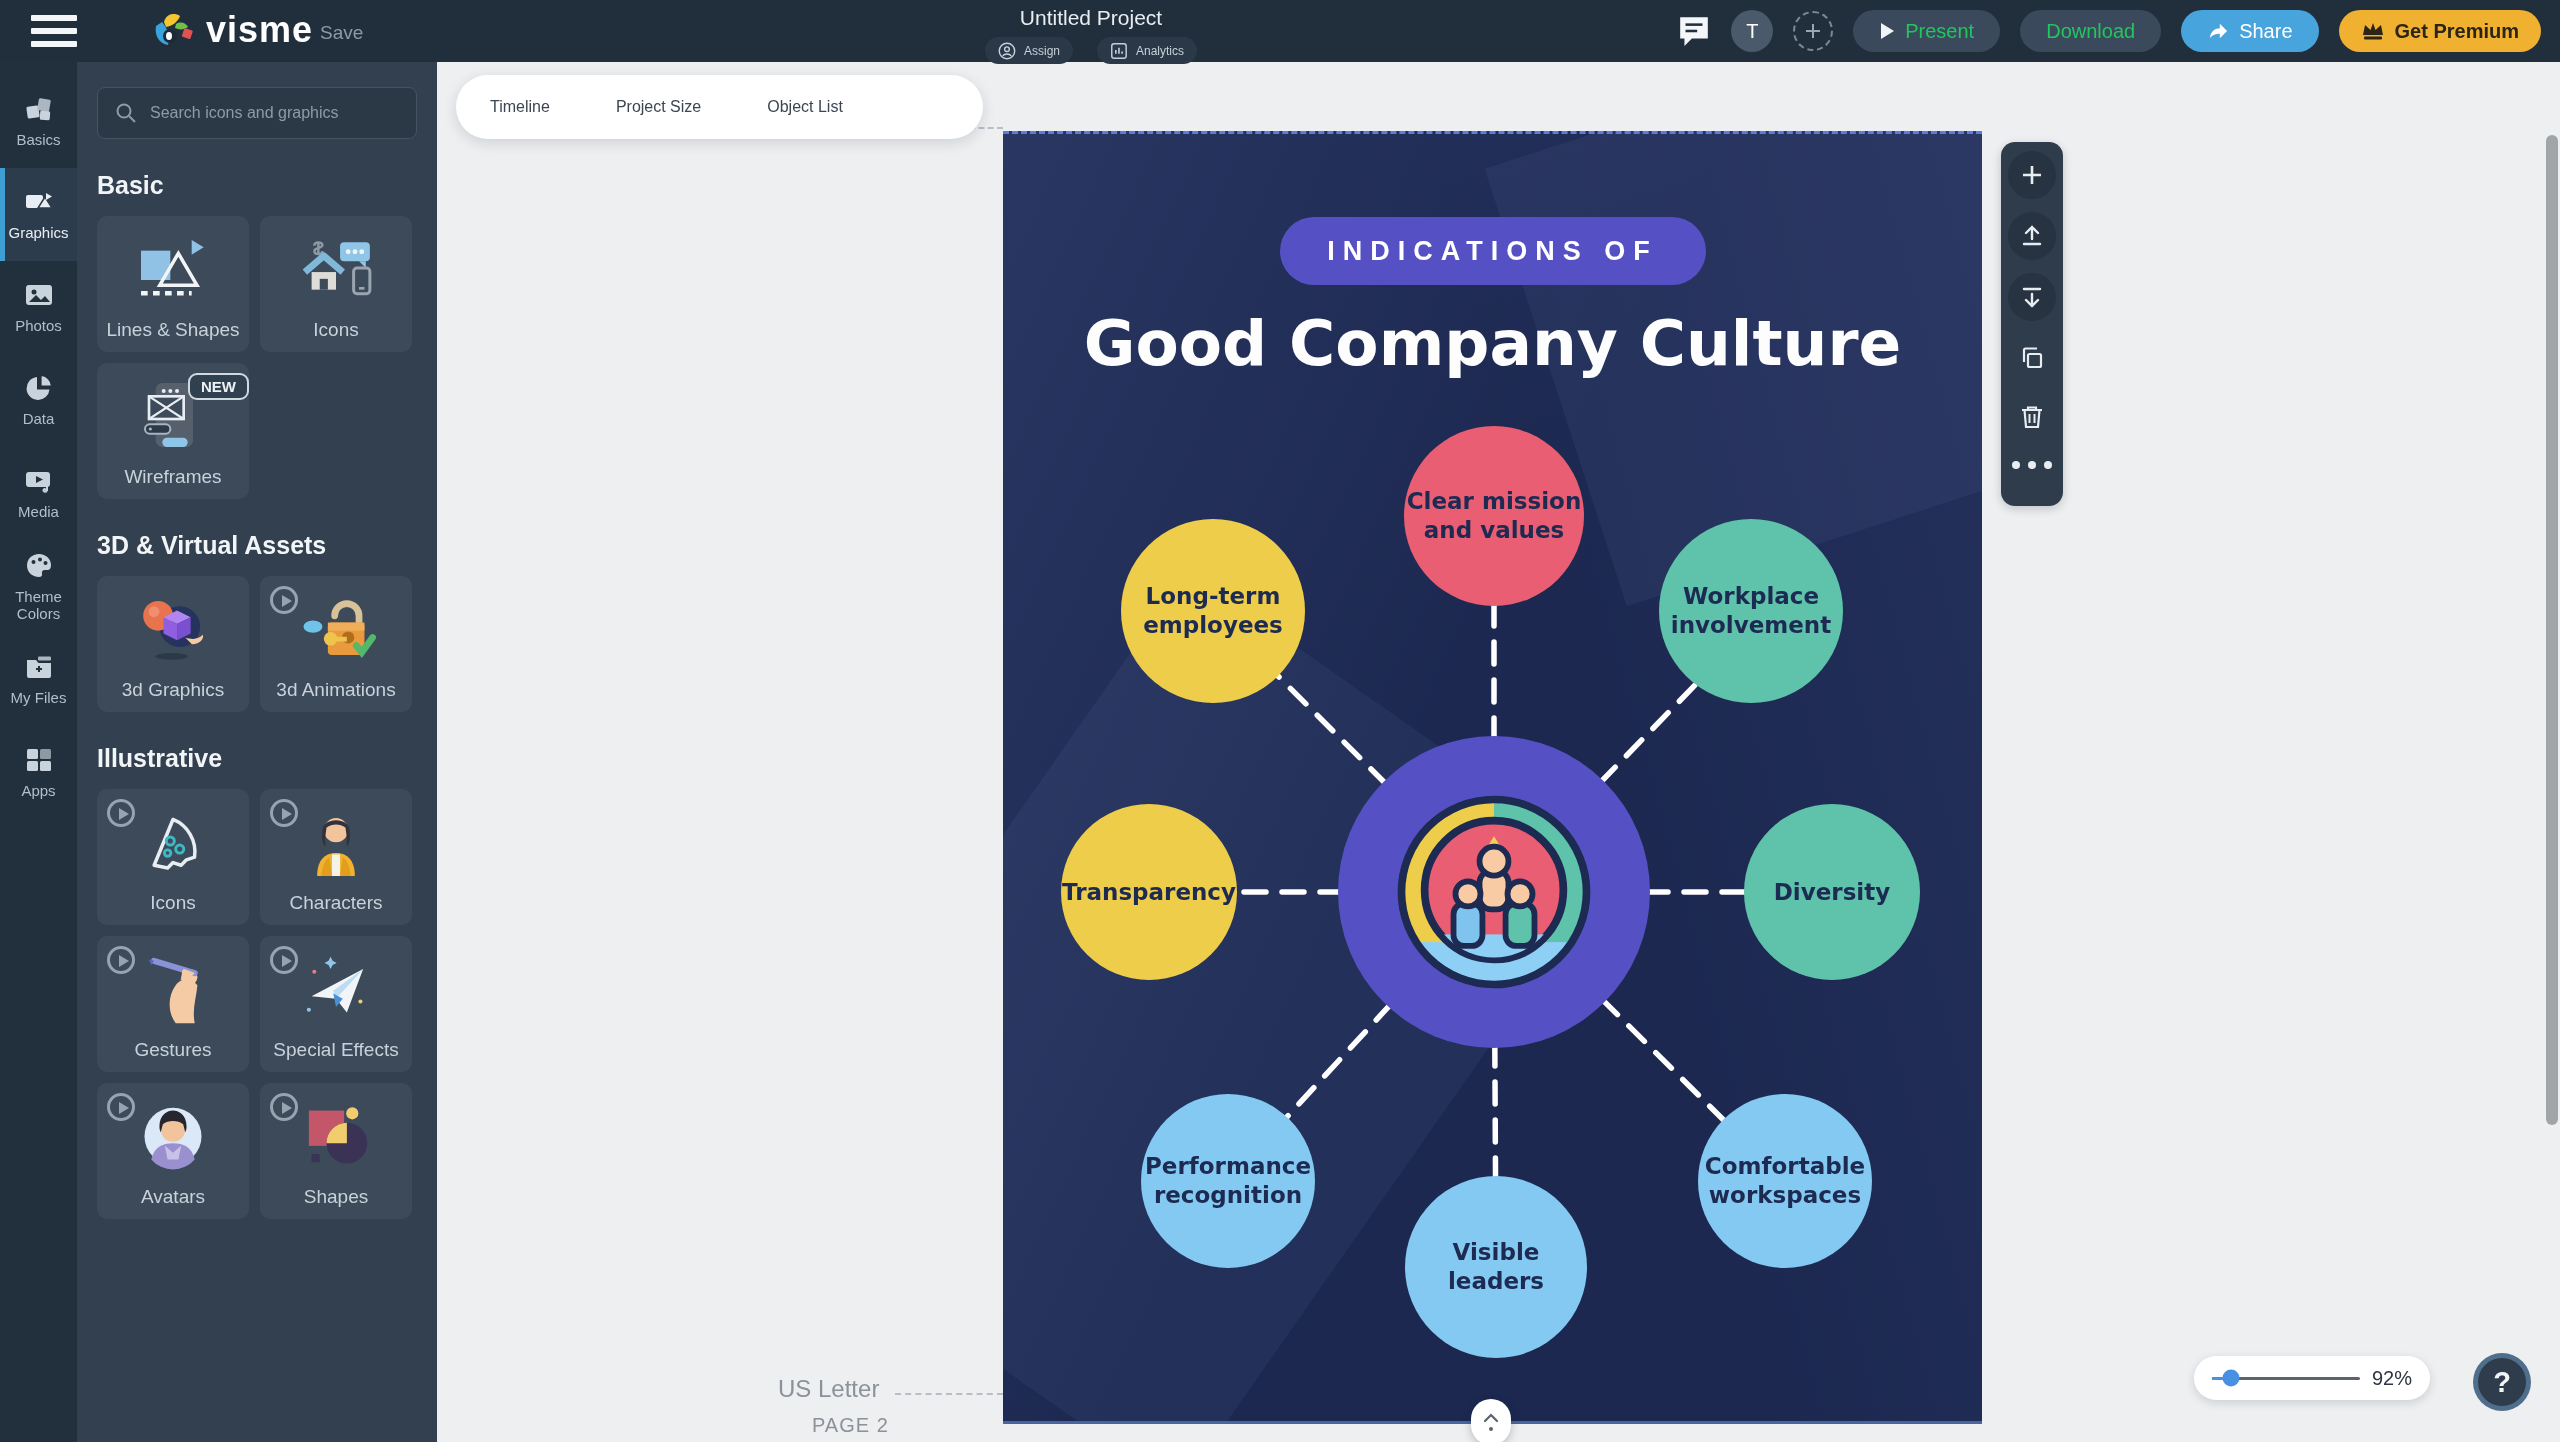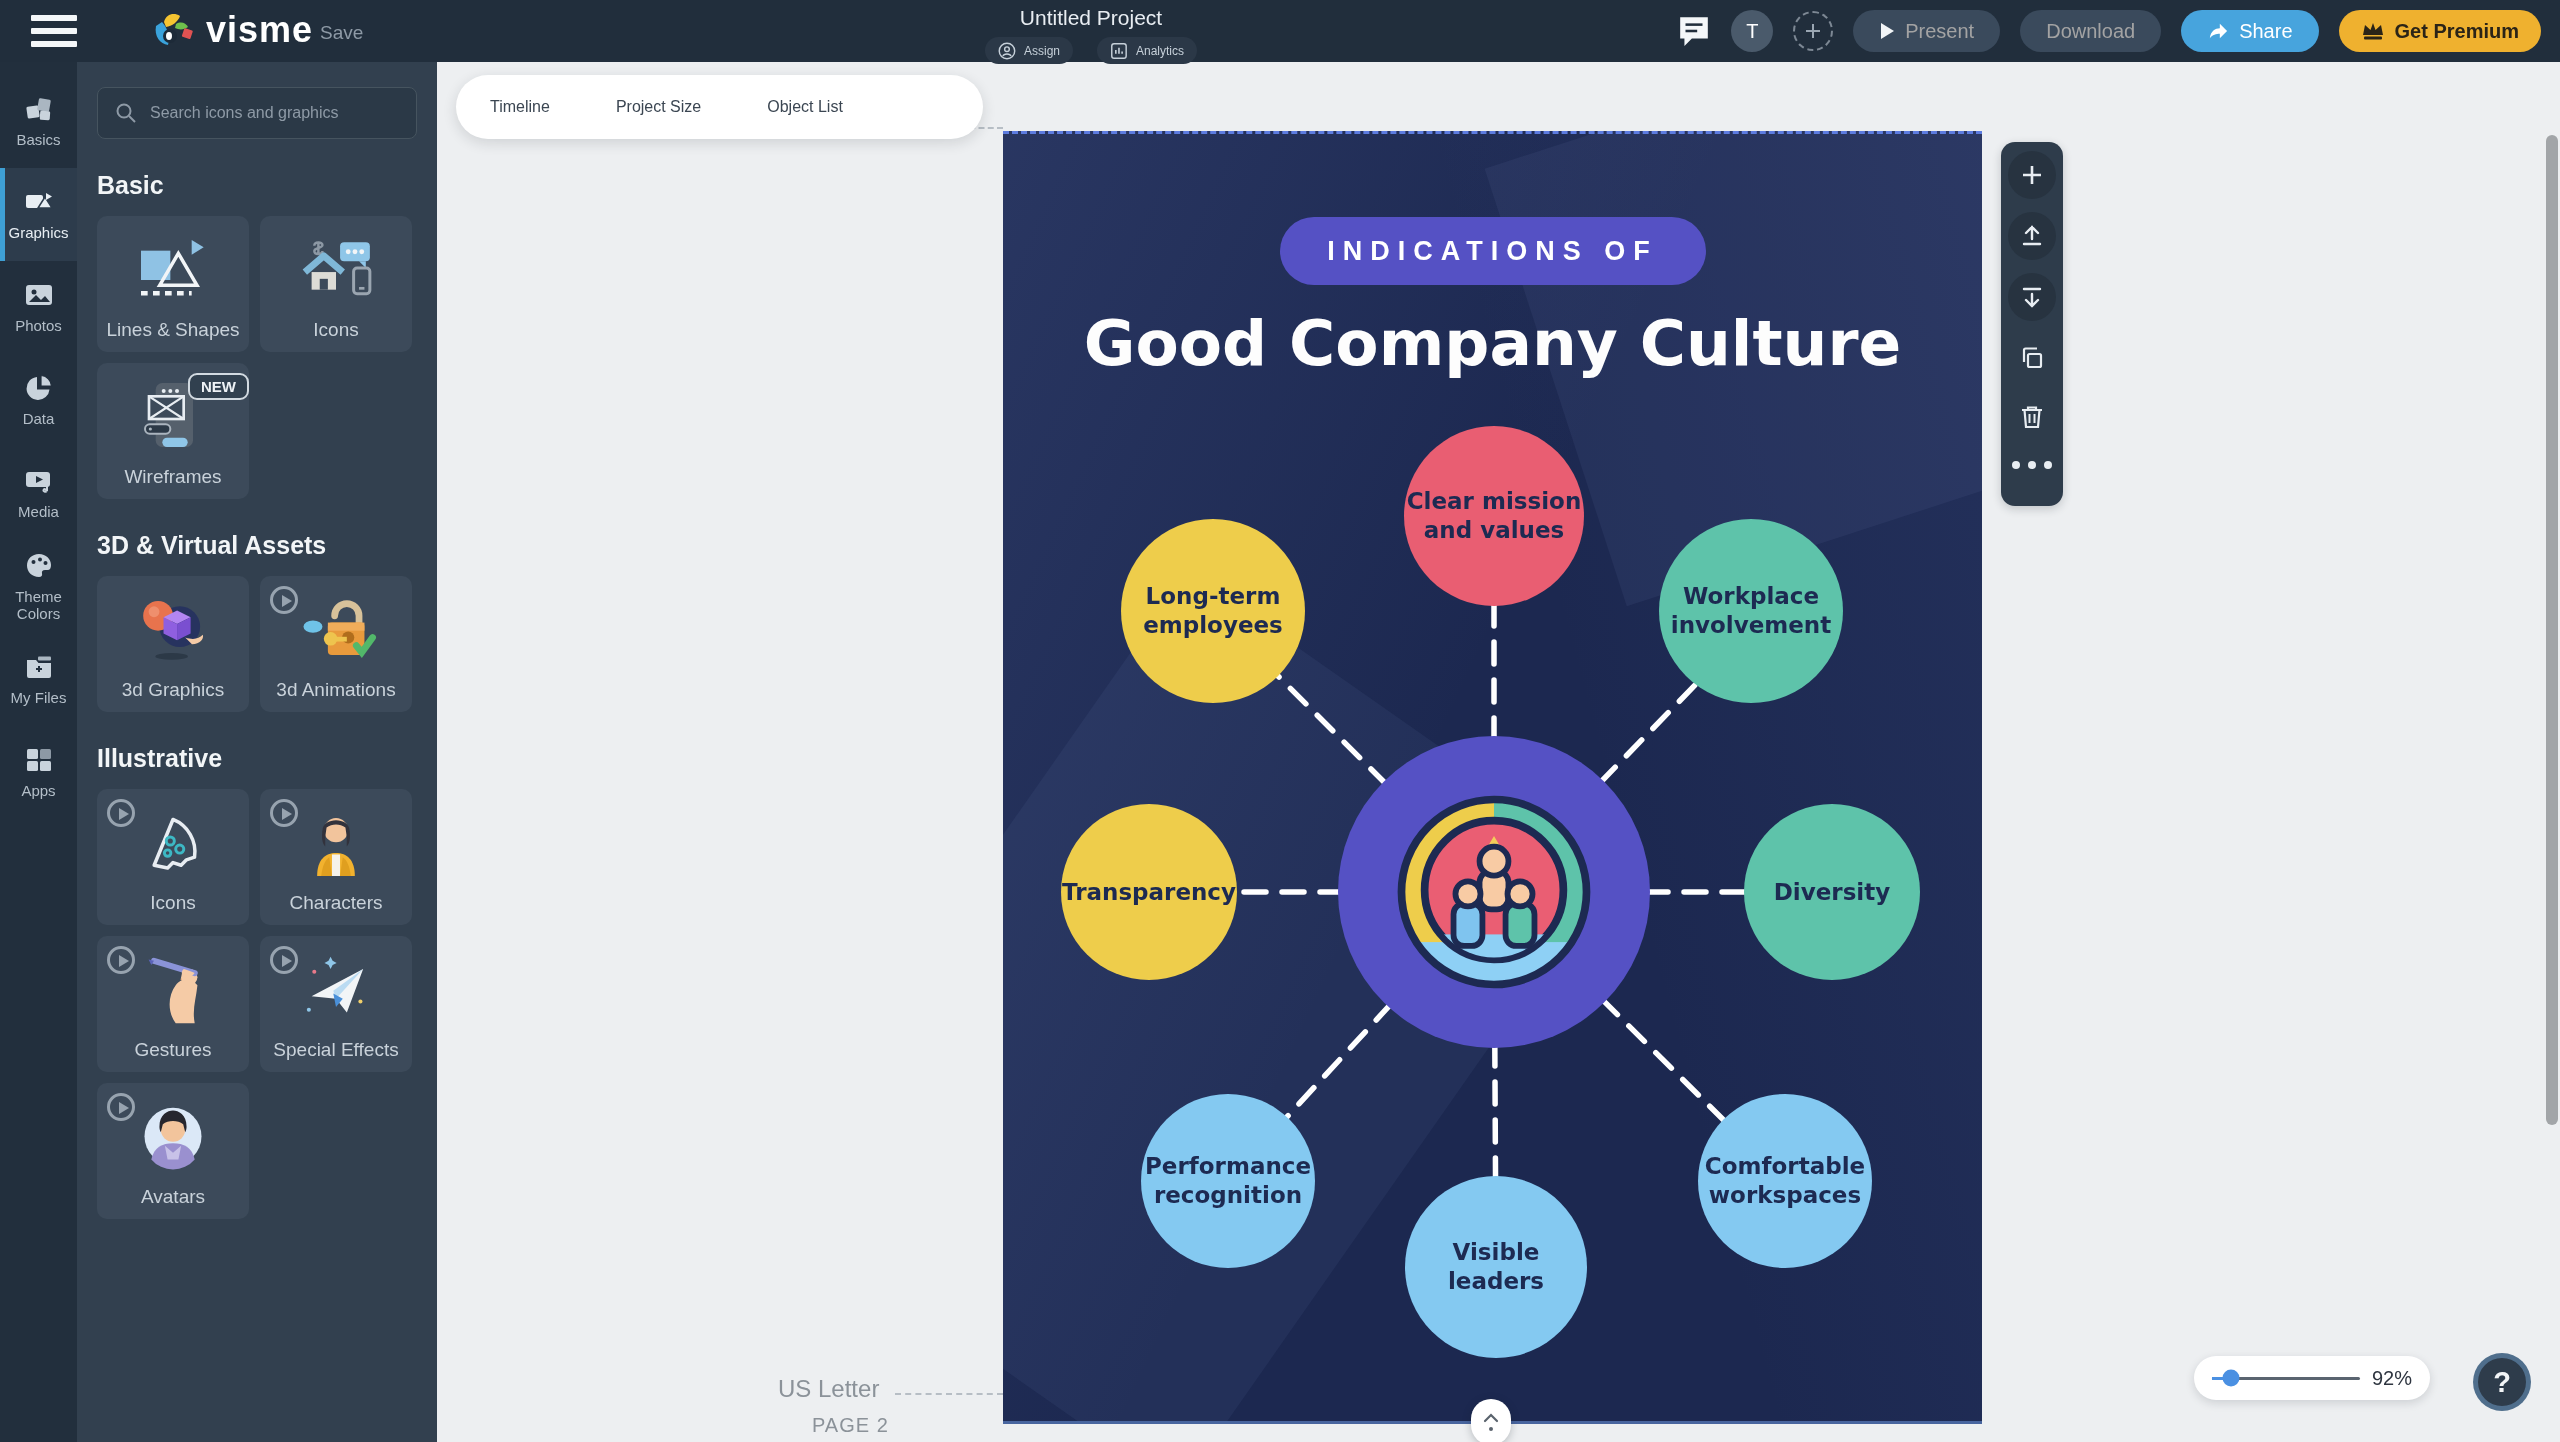--- a/index.html
+++ b/index.html
@@ -16,21 +16,21 @@
   .save-label { position:absolute; left:320px; top:22px; color:#8e9aa6; font-size:19px; }
   .center-cluster { position:absolute; left:1091px; top:6px; transform:translateX(-50%); text-align:center; }
   .proj-title { color:#e8edf2; font-size:21px; white-space:nowrap; }
   .pill-row { display:flex; gap:24px; justify-content:center; margin-top:7px; }
   .tb-pill { display:flex; align-items:center; gap:8px; background:#2b3847; border-radius:14px; height:27px; padding:0 13px; color:#c6d0d9; font-size:12px; cursor:pointer; }
   .right-cluster { position:absolute; right:19px; top:10px; display:flex; align-items:center; gap:20px; }
   .icon-comment { width:34px; height:34px; }
   .avatar { width:42px; height:42px; border-radius:50%; background:#4a5a6b; color:#fff; font-size:20px; display:flex; align-items:center; justify-content:center; }
   .add-collab { width:40px; height:40px; border:2px dashed #7d8894; border-radius:50%; display:flex; align-items:center; justify-content:center; }
   .btn { height:42px; border-radius:21px; display:flex; align-items:center; justify-content:center; gap:10px; font-size:20px; cursor:pointer; white-space:nowrap; }
-  .btn-dark { background:#3a4a5c; color:#a3a3a3; padding:0 26px; }
+  .btn-dark { background:#3a4a5c; color:#22c55e; padding:0 26px; }
   .btn-share { background:#47a4dd; color:#ffffff; padding:0 26px; }
   .btn-premium { background:#efb12f; color:#2b2417; padding:0 22px; font-weight:bold; }
 
   
   .sidebar { position:absolute; left:0; top:62px; bottom:0; width:77px; background:#222f3d; z-index:25; padding-top:13px; }
   .side-item { height:93px; display:flex; flex-direction:column; align-items:center; justify-content:center; gap:7px; color:#b3bec8; font-size:15px; text-align:center; cursor:pointer; line-height:1.15; }
   .side-item svg { width:30px; height:30px; }
   .side-item.active { background:#2d3c4c; box-shadow:inset 5px 0 0 #3e9fd4; color:#e8eef3; }
 
   
@@ -409,20 +409,33 @@
         <div class="art">
           <svg width="76" height="72" viewBox="0 0 56 52">
               <circle cx="28" cy="27" r="21" fill="#dbe8f7"></circle>
               <path d="M12 44 c2-9 8-12 16-12 s14 3 16 12 a21 21 0 0 1 -32 0 z" fill="#9a90cf"></path>
               <path d="M22 34 l6 5 6-5 -2 10 h-8 z" fill="#c8c2e8"></path>
               <circle cx="28" cy="22" r="9" fill="#f2c49c"></circle>
               <path d="M18 20 c0-9 6-12 10-12 s10 3 10 12 c0 1.5 -.4 3 -1 4 l-1.5 -6 c-4 -3 -11 -3 -15 0 l-1.5 6 c-.6 -1 -1 -2.5 -1 -4 z" fill="#26262e"></path>
             </svg>
         </div>
         <span>Avatars</span>
+      </div>
+      <div class="card">
+        <div class="play"></div>
+        <div class="art">
+          <svg width="76" height="72" viewBox="0 0 56 52">
+              <rect x="8" y="8" width="26" height="26" fill="#c4566a"></rect>
+              <circle cx="40" cy="10" r="4.5" fill="#f2cd6e"></circle>
+              <circle cx="36" cy="32" r="15" fill="#3a3356"></circle>
+              <path d="M36 17 a15 15 0 0 0 -15 15 l15 0 z" fill="#f2cd6e"></path>
+              <rect x="10" y="40" width="6" height="6" fill="#3a3356"></rect>
+            </svg>
+        </div>
+        <span>Shapes</span>
       </div>
     </div>
   </div>
 
   <div class="canvas-toolbar">
     <span class="ct-item">Timeline</span>
     <span class="ct-item">Project Size</span>
     <span class="ct-item">Object List</span>
     <span class="ct-sep"></span>
     <svg width="30" height="30" viewBox="0 0 30 30">

